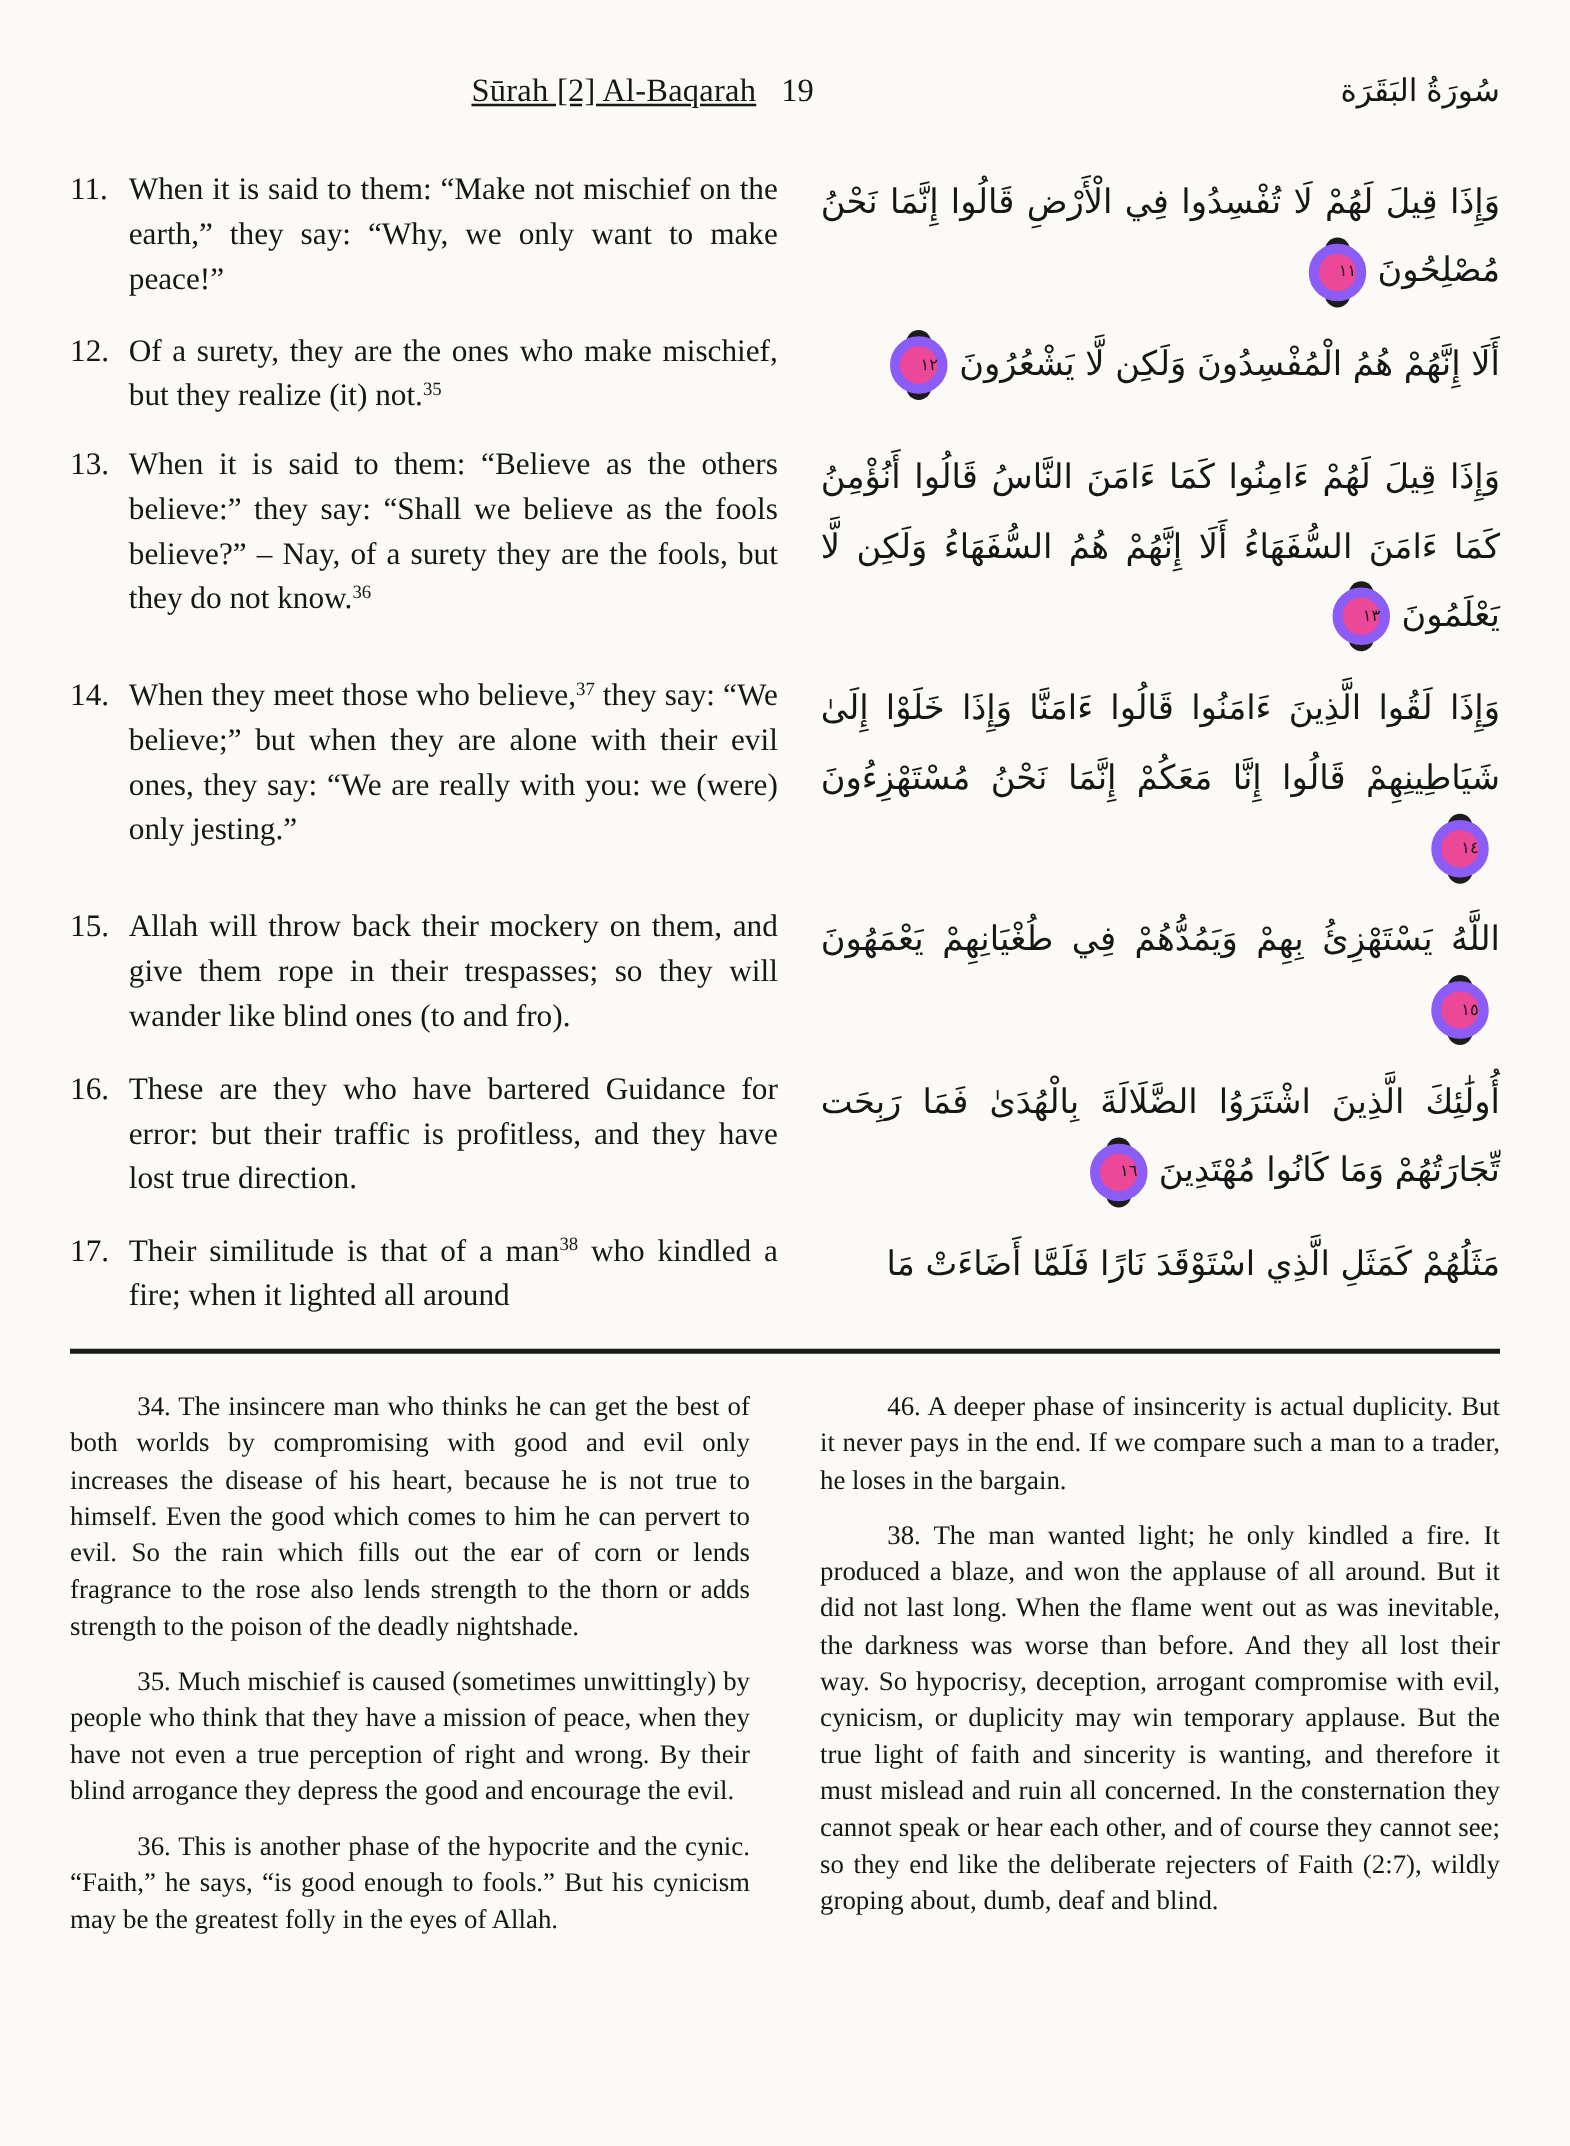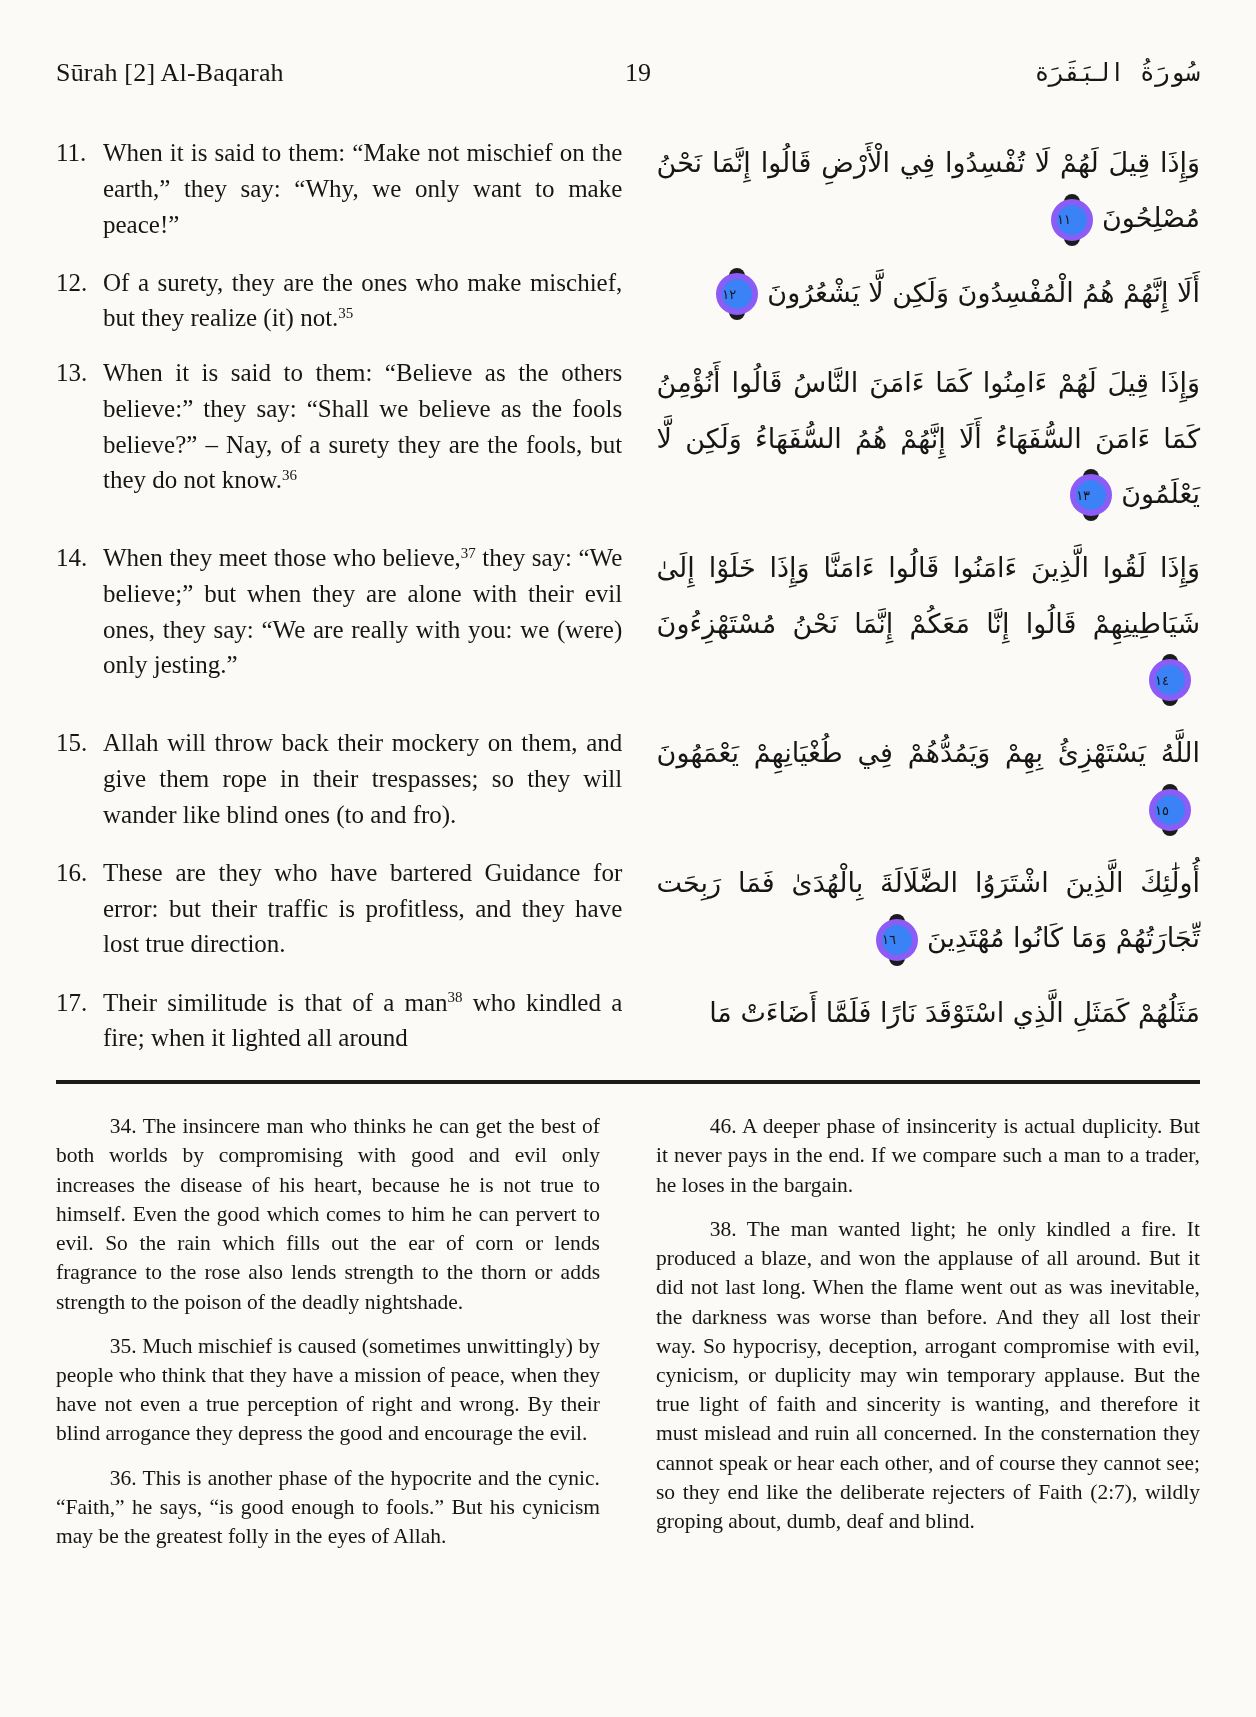--- a/index.html
+++ b/index.html
@@ -13,23 +13,23 @@
     padding:58px 56px 30px 56px;
     overflow:hidden;
   }
   
   .page-header{
     display:grid;
     grid-template-columns:1fr auto 1fr;
     align-items:baseline;
     font-size:26px;
   }
-  .page-header .h-left{ text-align:left; letter-spacing:.2px;}
+  .page-header .h-left{ text-align:right; letter-spacing:.2px;text-decoration:underline;}
   .page-header .h-center{ text-align:center;margin-left:20px; }
-  .page-header .h-right{ text-align:right; font-family:Liberation Mono, monospace; font-size:25px;}
+  .page-header .h-right{ text-align:right; font-family:Liberation Sans, sans-serif; font-size:25px;}
   
   .verses{ margin-top:46px; }
   .verse{
     display:flex;
     justify-content:space-between;
     align-items:flex-start;
     gap:34px;
     margin-bottom:19px;
   }
   .v-en{
@@ -54,30 +54,30 @@
     direction:rtl;
     text-align:justify;
     font-family:"DejaVu Sans",sans-serif;
     font-size:27px;
     line-height:2.05;
     box-sizing:border-box;
   }
   .medallion{
     display:inline-flex;
     align-items:center;
-    justify-content:flex-end;
+    justify-content:flex-start;
     width:30px;height:30px;
-    border:6px solid #8b5cf6;
+    border:8px solid #8b5cf6;
     border-radius:50%;
     font-size:13px;
     line-height:1;
     margin:0 9px;
     vertical-align:middle;
     position:relative;
-    background:#3b82f6;
+    background:#ec4899;
     box-shadow:0 -18px 0 -13px #1c1c1c, 0 18px 0 -13px #1c1c1c;
   }
   
   .rule{
     border:none;
     border-top:4px solid #1b1b1b;
     margin:24px 0 28px 0;
   }
   
   .footnotes{

